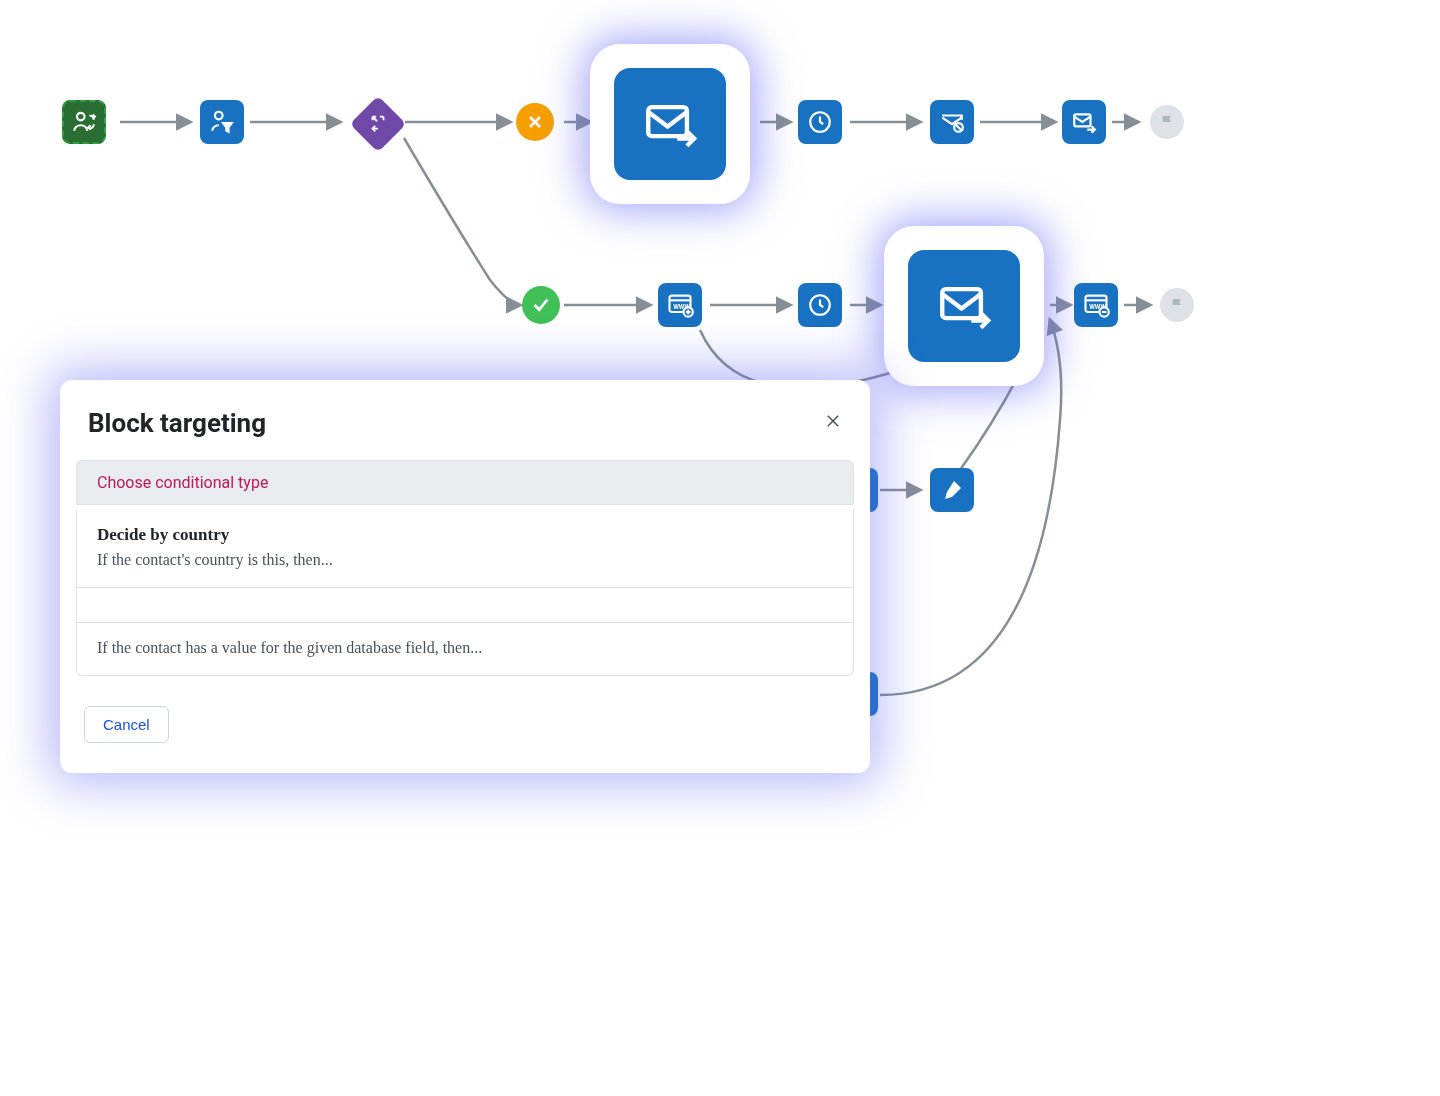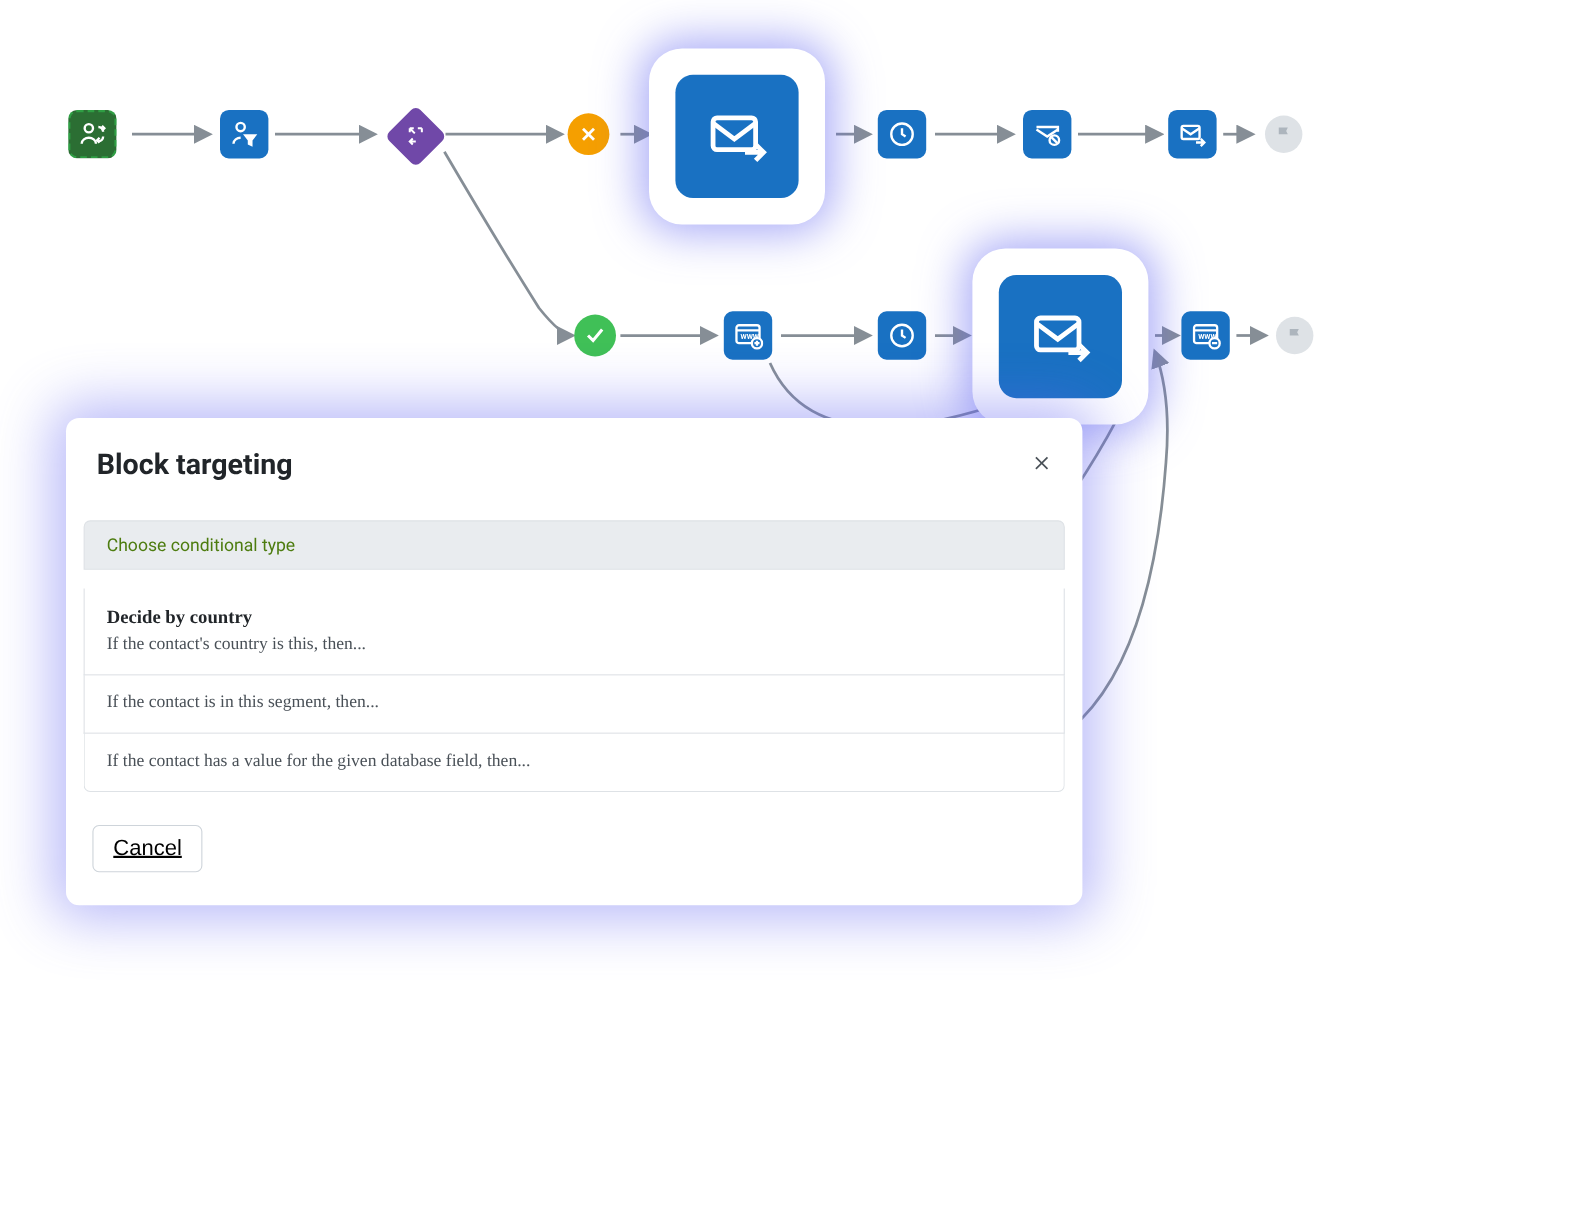--- a/index.html
+++ b/index.html
@@ -73,21 +73,21 @@
   }
   svg.arrows {
     position: absolute;
     top: 0; left: 0;
     pointer-events: none;
   }
   
   .modal {
     position: absolute;
     left: 60px; top: 380px;
-    width: 924px;
+    width: 810px;
     background: #fff;
     border-radius: 12px;
     box-shadow: 0 0 50px 12px rgba(99, 102, 241, 0.45);
     padding: 24px 0 24px 0;
   }
   .modal-header {
     display: flex;
     justify-content: space-between;
     align-items: center;
     padding: 4px 28px 18px 28px;
@@ -101,23 +101,23 @@
     font-size: 22px;
     color: #495057;
     cursor: pointer;
     background: none;
     border: none;
   }
   .group-header {
     background: #e9ecef;
     padding: 12px 20px;
     font-size: 16px;
-    color: #4d7c0f;
+    color: #be185d;
     border: 1px solid #dee2e6;
-    margin: 17px 16px;
+    margin: 4px 16px;
     border-radius: 6px 6px 0 0;
   }
   .option {
     margin: 0 16px;
     padding: 16px 20px 18px 20px;
     border: 1px solid #dee2e6;
     border-top: none;
     cursor: pointer;
     font-family: Liberation Serif, serif;
   }
@@ -127,27 +127,26 @@
     color: #212529;
     margin-bottom: 6px;
   }
   .opt-desc {
     font-size: 16px;
     color: #495057;
   }
   .modal-footer { padding: 30px 24px 6px 24px; }
   .btn-cancel {
     padding: 9px 18px;
-    font-size: 20px;
-    color: #000000;
+    font-size: 15px;
+    color: #1d4ed8;
     background: #fff;
     border: 1px solid #ced4da;
     border-radius: 6px;
     cursor: pointer;
-    text-decoration: underline;
   }
 </style>
 </head>
 <body>
 
 <div class="canvas">
 
   <svg class="arrows" width="1440" height="1096">
     <defs>
       <marker id="ah" viewBox="0 0 10 10" refX="8" refY="5" markerWidth="7" markerHeight="7" orient="auto">
@@ -326,21 +325,20 @@
         </svg>
       </button>
     </div>
     <div class="group-header">Choose conditional type</div>
 
     <div class="option">
       <div class="opt-title">Decide by country</div>
       <div class="opt-desc">If the contact's country is this, then...</div>
     </div>
     <div class="option">
-      <div class="opt-desc">If the contact is in this segment, then...</div>
     </div>
     <div class="option" style="border-radius:0 0 6px 6px;">
       <div class="opt-desc">If the contact has a value for the given database field, then...</div>
     </div>
 
     <div class="modal-footer">
       <button class="btn-cancel">Cancel</button>
     </div>
   </div>
 

